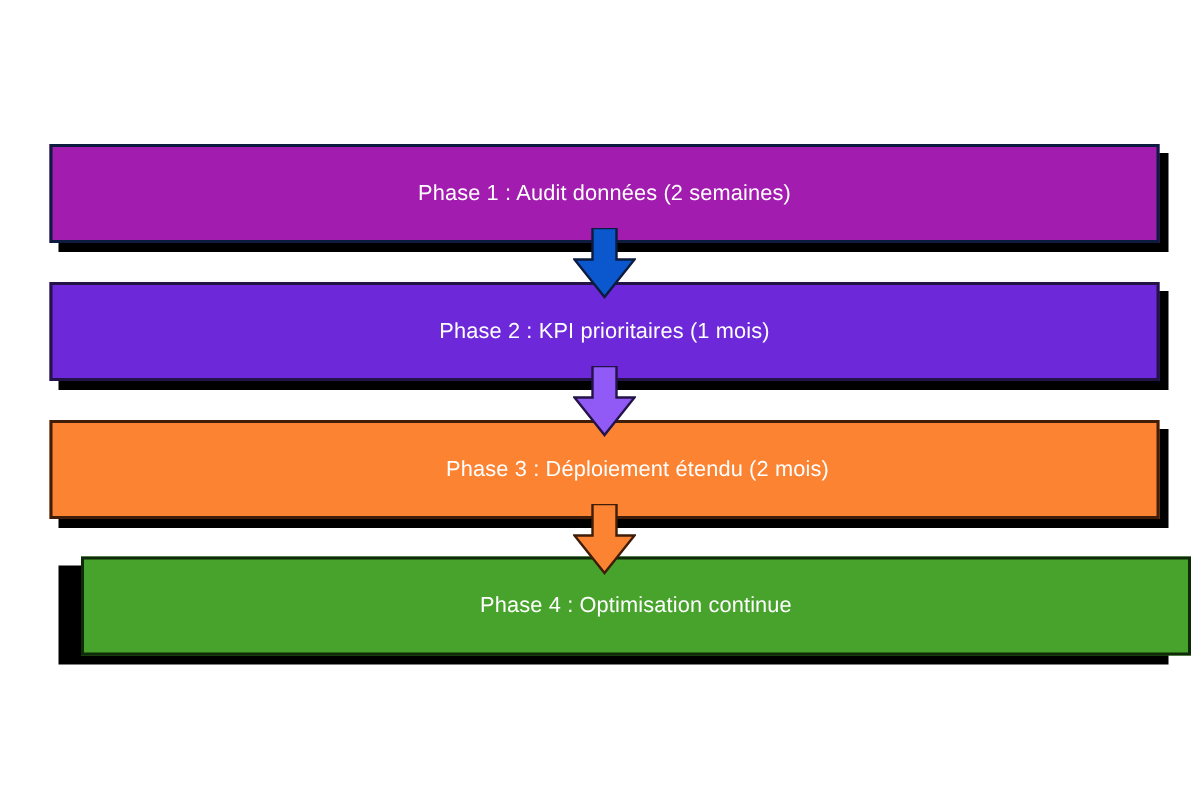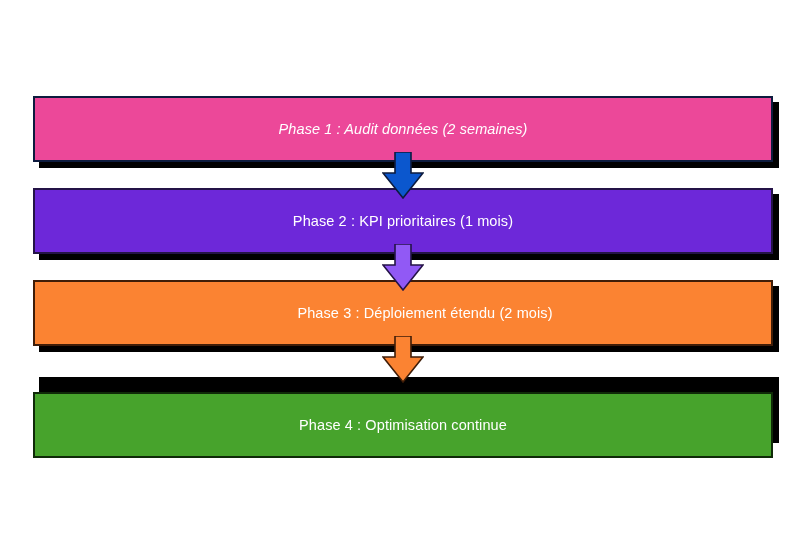--- a/index.html
+++ b/index.html
@@ -46,30 +46,30 @@
   .phase-label {
     font-size: 14.5px;
     color: #ffffff;
     letter-spacing: 0.1px;
     white-space: nowrap;
     text-align: center;
     line-height: 1;
   }
 
   
-  .box-1 { background: #ec4899; border-color: #0d1b3e; font-style: italic; }
+  .box-1 { background: #a21caf; border-color: #0d1b3e; }
   .box-2 { background: #6d28d9; border-color: #241347; }
   .box-3 { background: #fb8332; border-color: #3f1d08; }
   .box-4 { background: #47a32c; border-color: #0f2a08; }
 
   
   .row-1 { top: 96px; }
   .row-2 { top: 188px; }
   .row-3 { top: 280px; padding-left: 44px; }
-  .row-4 { top: 392px; }
+  .row-4 { top: 371px; margin-left: 21px; }
   .sh-1 { top: 102px; }
   .sh-2 { top: 194px; }
   .sh-3 { top: 286px; }
   .sh-4 { top: 377px; }
 
   
   .connector {
     position: absolute;
     left: 382px;
     width: 42px;

